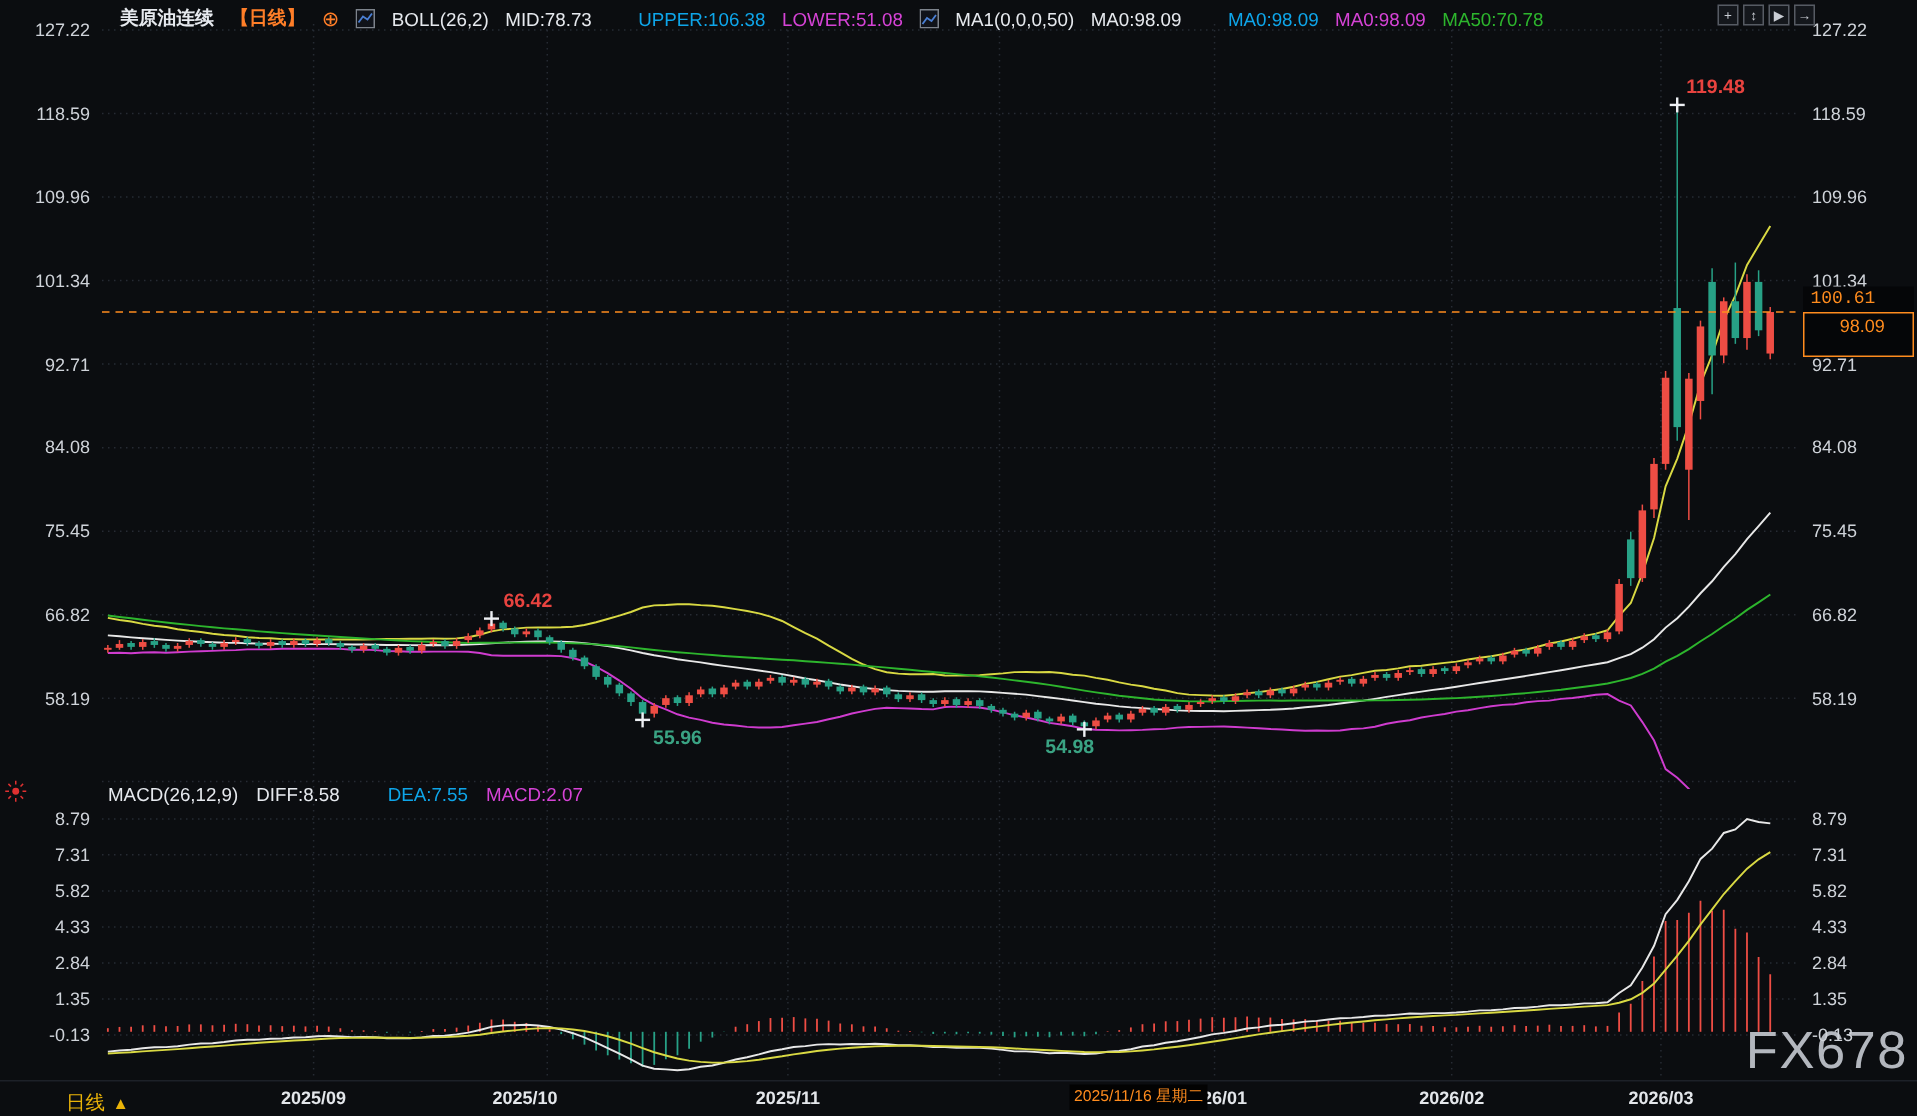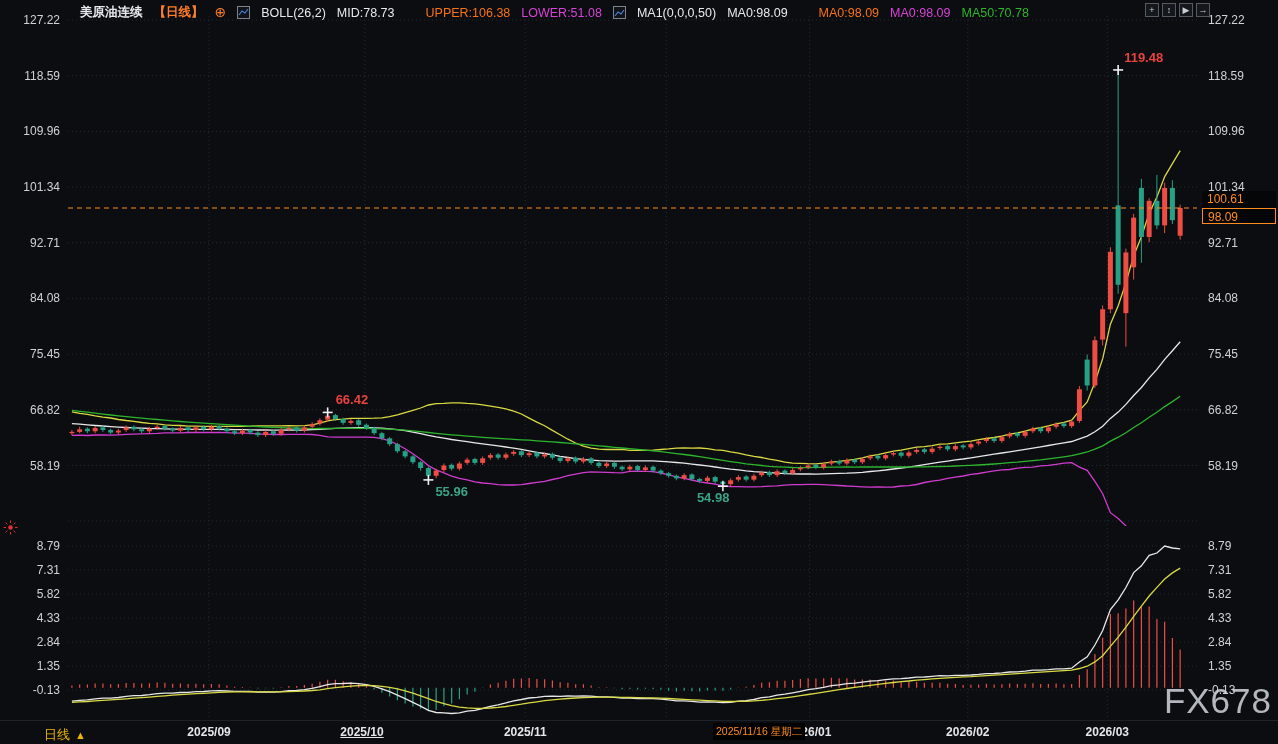--- a/index.html
+++ b/index.html
@@ -18,32 +18,32 @@
   #right-axis .tick{text-align:left;left:5px;right:0;}
   #bottom-axis{position:absolute;left:0;top:0;width:1278px;height:744px;z-index:2;padding-left:29px;}
   .month{position:absolute;top:725px;transform:translateX(-50%);
          font:700 12px "Liberation Sans","DejaVu Sans",sans-serif;color:#e3e6ea;}
   .bottom-sep{position:absolute;left:0;top:720px;width:1278px;height:0;
               border-top:1px solid #1d2128;z-index:2;}
   .header{position:absolute;left:80px;top:4px;z-index:6;display:flex;gap:11px;
           align-items:center;font-size:12.5px;white-space:nowrap;}
   .macd-header{position:absolute;left:72px;top:523px;z-index:5;display:flex;gap:12px;
           align-items:center;font-size:12.5px;white-space:nowrap;}
-  .w{color:#e6e9ee;} .o{color:#ff7e28;} .y{color:#f97316;padding-left:20px;}
+  .w{color:#e6e9ee;} .o{color:#ff7e28;} .y{color:#0ea5e9;padding-left:20px;}
   .m{color:#d643d6;} .g{color:#2db52d;} .bold{font-weight:700;}
   .plus{font-size:14px;line-height:13px;}
   .mini{display:inline-block;width:13px;height:13px;}
   .toolbar{position:absolute;top:3px;right:68px;z-index:6;display:flex;gap:3px;}
   .tool-btn{width:14px;height:14px;border:1px solid #565b63;color:#c9cdd4;
             font-size:9px;line-height:13px;text-align:center;background:#14171c;
             box-sizing:border-box;cursor:pointer;}
   .tag{position:absolute;left:1202px;width:74px;font-size:12px;color:#ff8c1e;
        background:#050608;padding-left:5px;z-index:5;box-sizing:border-box;}
-  .tag-upper{top:191px;height:17px;line-height:17px;}
-  .tag-current{top:208px;height:16px;line-height:16px;border:1px solid #ff8c1e;}
+  .tag-upper{top:191px;height:17px;line-height:17px;font-family:Liberation Mono, monospace;}
+  .tag-current{top:208px;height:30px;line-height:16px;border:1px solid #ff8c1e;text-align:center;}
   .date-highlight{position:absolute;left:713px;top:723px;z-index:5;background:#020202;
        color:#ff8c1e;font-size:10.5px;line-height:15px;padding:1px 3px;white-space:nowrap;}
   .period-pill{position:absolute;left:44px;top:726px;z-index:5;color:#eab308;
        font-weight:400;font-size:13px;}
   .period-pill .arr{font-size:11px;margin-left:5px;}
   .watermark{position:absolute;top:681px;right:6px;z-index:3;font-size:35px;
        font-weight:400;color:#c2c6cd;opacity:0.92;letter-spacing:1px;}
   .sun{position:absolute;left:3px;top:520px;z-index:5;}
 </style>
 </head>
@@ -572,21 +572,21 @@
       <div class="tick" style="top: 539px;">8.79</div>
       <div class="tick" style="top: 562.887px;">7.31</div>
       <div class="tick" style="top: 586.936px;">5.82</div>
       <div class="tick" style="top: 610.984px;">4.33</div>
       <div class="tick" style="top: 635.033px;">2.84</div>
       <div class="tick" style="top: 659.082px;">1.35</div>
       <div class="tick" style="top: 682.969px;">-0.13</div>
     </div>
   <div id="bottom-axis">
       <div class="month" style="left: 209.075px;">2025/09</div>
-      <div class="month" style="left: 362px; text-decoration: underline;">2025/10</div>
+      <div class="month" style="left: 350px;">2025/10</div>
       <div class="month" style="left: 525.275px;">2025/11</div>
       <div class="month" style="left: 666.325px; margin-top: 42px;">2025/12</div>
       <div class="month" style="left: 809.7px;">2026/01</div>
       <div class="month" style="left: 967.8px; text-align: center;">2026/02</div>
       <div class="month" style="left: 1107.3px;">2026/03</div>
     </div>
   <div class="bottom-sep"></div>
 
   <div class="header">
     <span class="w bold">美原油连续</span>
@@ -611,20 +611,26 @@
     <span class="g">MA50:70.78</span>
   </div>
 
   <div class="toolbar" id="toolbar">
       <div class="tool-btn">+</div>
       <div class="tool-btn">↕</div>
       <div class="tool-btn">▶</div>
       <div class="tool-btn">→</div>
     </div>
 
+  <div class="macd-header">
+    <span class="w">MACD(26,12,9)</span>
+    <span class="w">DIFF:8.58</span>
+    <span class="y">DEA:7.55</span>
+    <span class="m">MACD:2.07</span>
+  </div>
 
   <div class="sun">
     <svg width="15" height="15" viewBox="0 0 15 15">
       <circle cx="7.5" cy="7.5" r="2.3" fill="#e03131"></circle>
       <g stroke="#e03131" stroke-width="1">
         <line x1="7.5" y1="0.5" x2="7.5" y2="3"></line>
           <line x1="7.5" y1="12" x2="7.5" y2="14.5"></line>
         <line x1="0.5" y1="7.5" x2="3" y2="7.5"></line>
           <line x1="12" y1="7.5" x2="14.5" y2="7.5"></line>
         <line x1="2.6" y1="2.6" x2="4.3" y2="4.3"></line>

